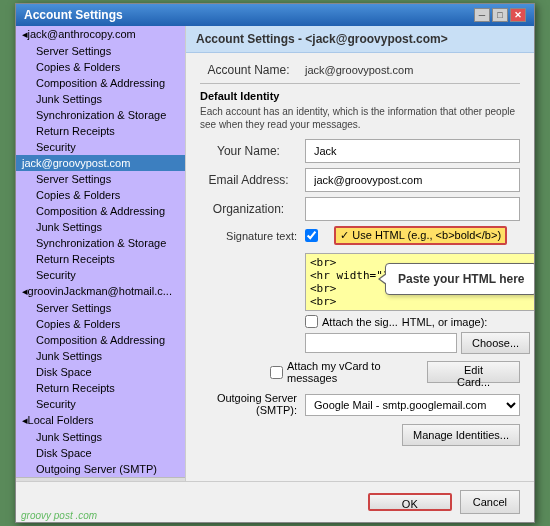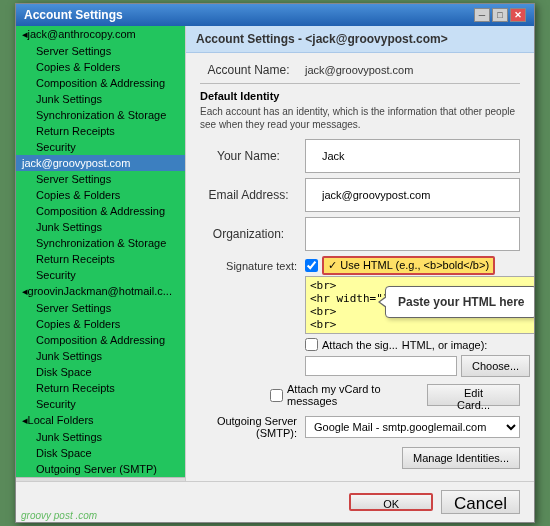--- a/index.html
+++ b/index.html
@@ -45,21 +45,21 @@
       cursor: pointer;
       color: #333;
     }
     .title-btn.close { background: #e05050; color: white; }
     .dialog-body {
       display: flex;
       height: 455px;
     }
     .sidebar {
       width: 170px;
-      background: #22c55e;
+      background: #c4b5fd;
       border-right: 1px solid #ccc;
       overflow-y: auto;
       font-size: 11px;
     }
     .sidebar-item {
       padding: 2px 8px 2px 14px;
       cursor: pointer;
       white-space: nowrap;
       overflow: hidden;
       text-overflow: ellipsis;
@@ -102,23 +102,23 @@
       color: #333;
       font-size: 12px;
       flex-shrink: 0;
     }
     .form-value {
       font-size: 11px;
       color: #333;
     }
     .form-input {
       flex: 1;
-      height: 34px;
-      border: 1px solid #aaa;
-      padding: 1px 16px;
+      height: 24px;
+      border: 1px solid #aaa;
+      padding: 1px 8px;
       font-size: 11px;
       background: white;
     }
     .identity-desc {
       font-size: 10px;
       color: #444;
       margin-bottom: 8px;
       line-height: 1.3;
     }
     .identity-label {
@@ -127,33 +127,33 @@
       margin-bottom: 3px;
     }
     .separator {
       border: none;
       border-top: 1px solid #bbb;
       margin: 6px 0;
     }
     .sig-row {
       display: flex;
       align-items: center;
-      margin-bottom: 1px;
+      margin-bottom: 8px;
     }
     .sig-label {
       width: 105px;
       text-align: right;
       padding-right: 8px;
       color: #333;
       flex-shrink: 0;
     }
     .sig-checkbox-area {
       display: flex;
       align-items: center;
-      gap: 4px;
+      gap: 16px;
     }
     .use-html-label {
       background: #ffe066;
       border: 2px solid #cc4444;
       padding: 1px 4px;
       font-size: 11px;
       border-radius: 2px;
     }
     .sig-textarea-container {
       position: relative;
@@ -251,21 +251,21 @@
     }
     .vcard-row {
       margin-left: 70px;
       display: flex;
       align-items: center;
       gap: 4px;
       margin-bottom: 8px;
     }
     .smtp-row {
       display: flex;
-      align-items: center;
+      align-items: flex-end;
       margin-bottom: 8px;
     }
     .smtp-label {
       width: 105px;
       text-align: right;
       padding-right: 8px;
       flex-shrink: 0;
       font-size: 11px;
     }
     .smtp-select {
@@ -296,21 +296,21 @@
       padding: 3px 32px;
       font-size: 11px;
       cursor: pointer;
       height: 18px;
       border-radius: 2px;
     }
     .cancel-btn {
       background: linear-gradient(to bottom, #f5f5f5, #ddd);
       border: 1px solid #aaa;
       padding: 3px 12px;
-      font-size: 17px;
+      font-size: 11px;
       cursor: pointer;
       height: 24px;
     }
     .account-actions-bar {
       background: #ddd;
       border-top: 1px solid #bbb;
       padding: 3px 6px;
       display: flex;
       align-items: center;
       justify-content: space-between;

